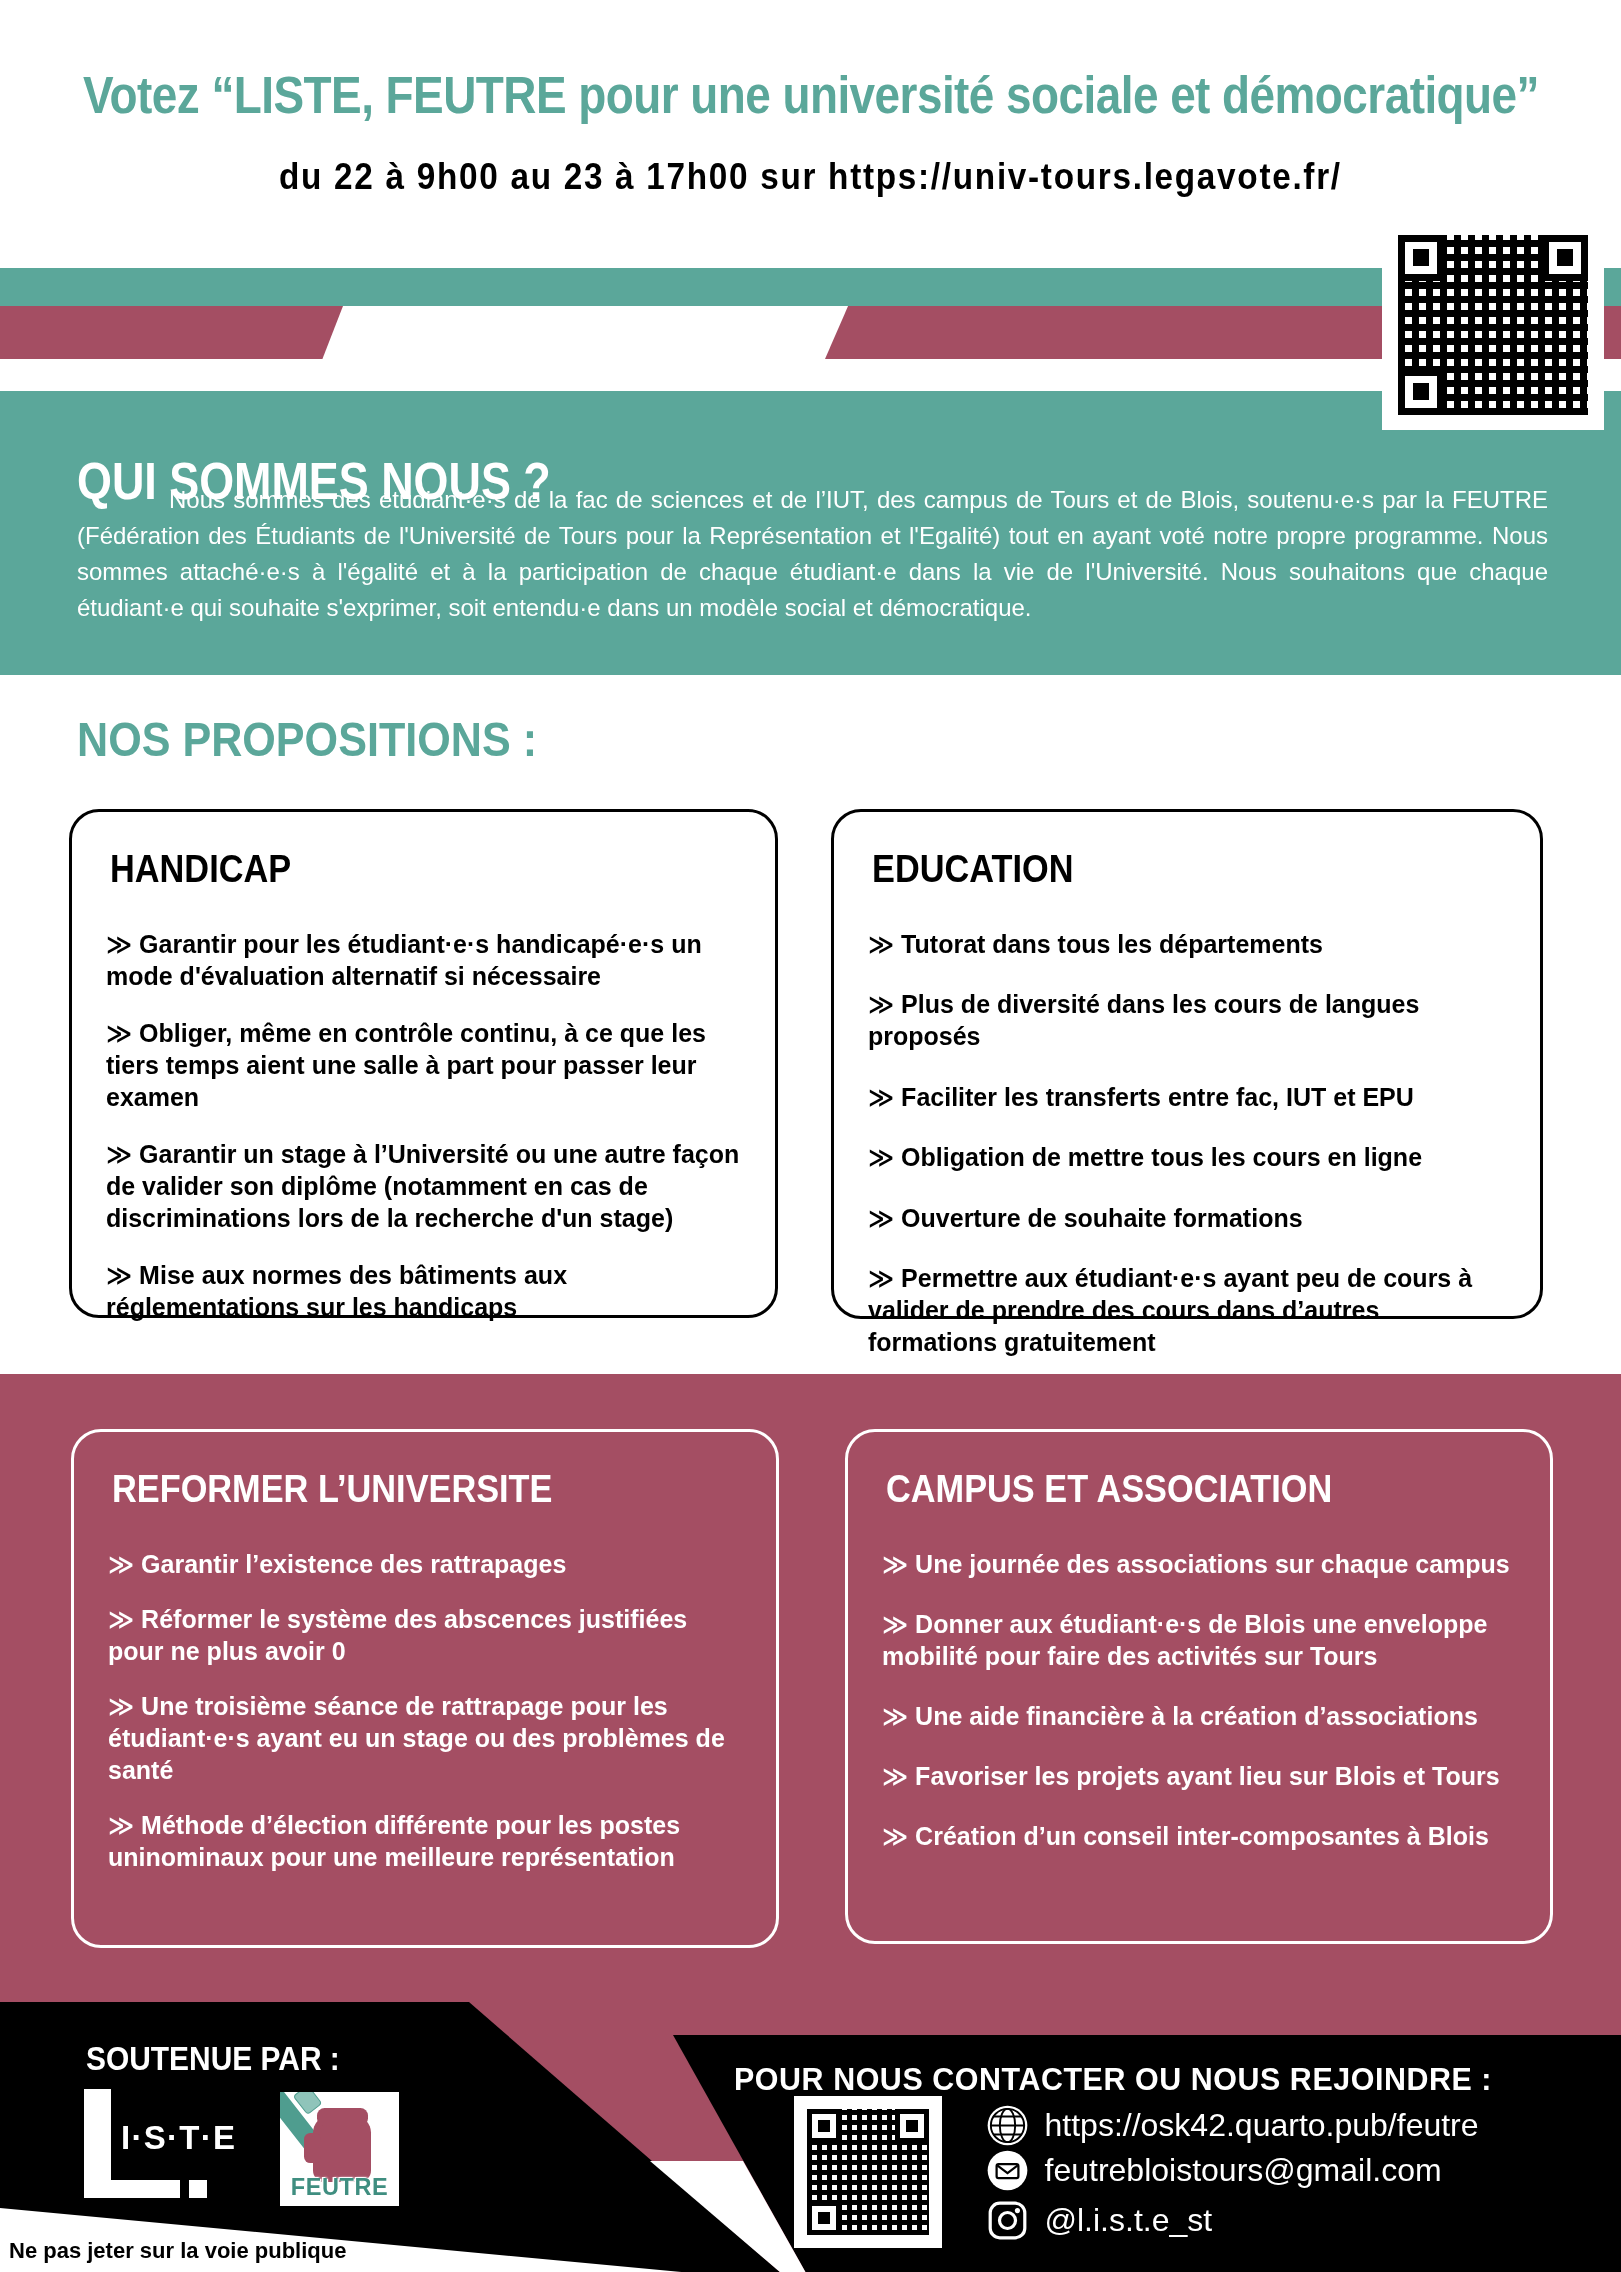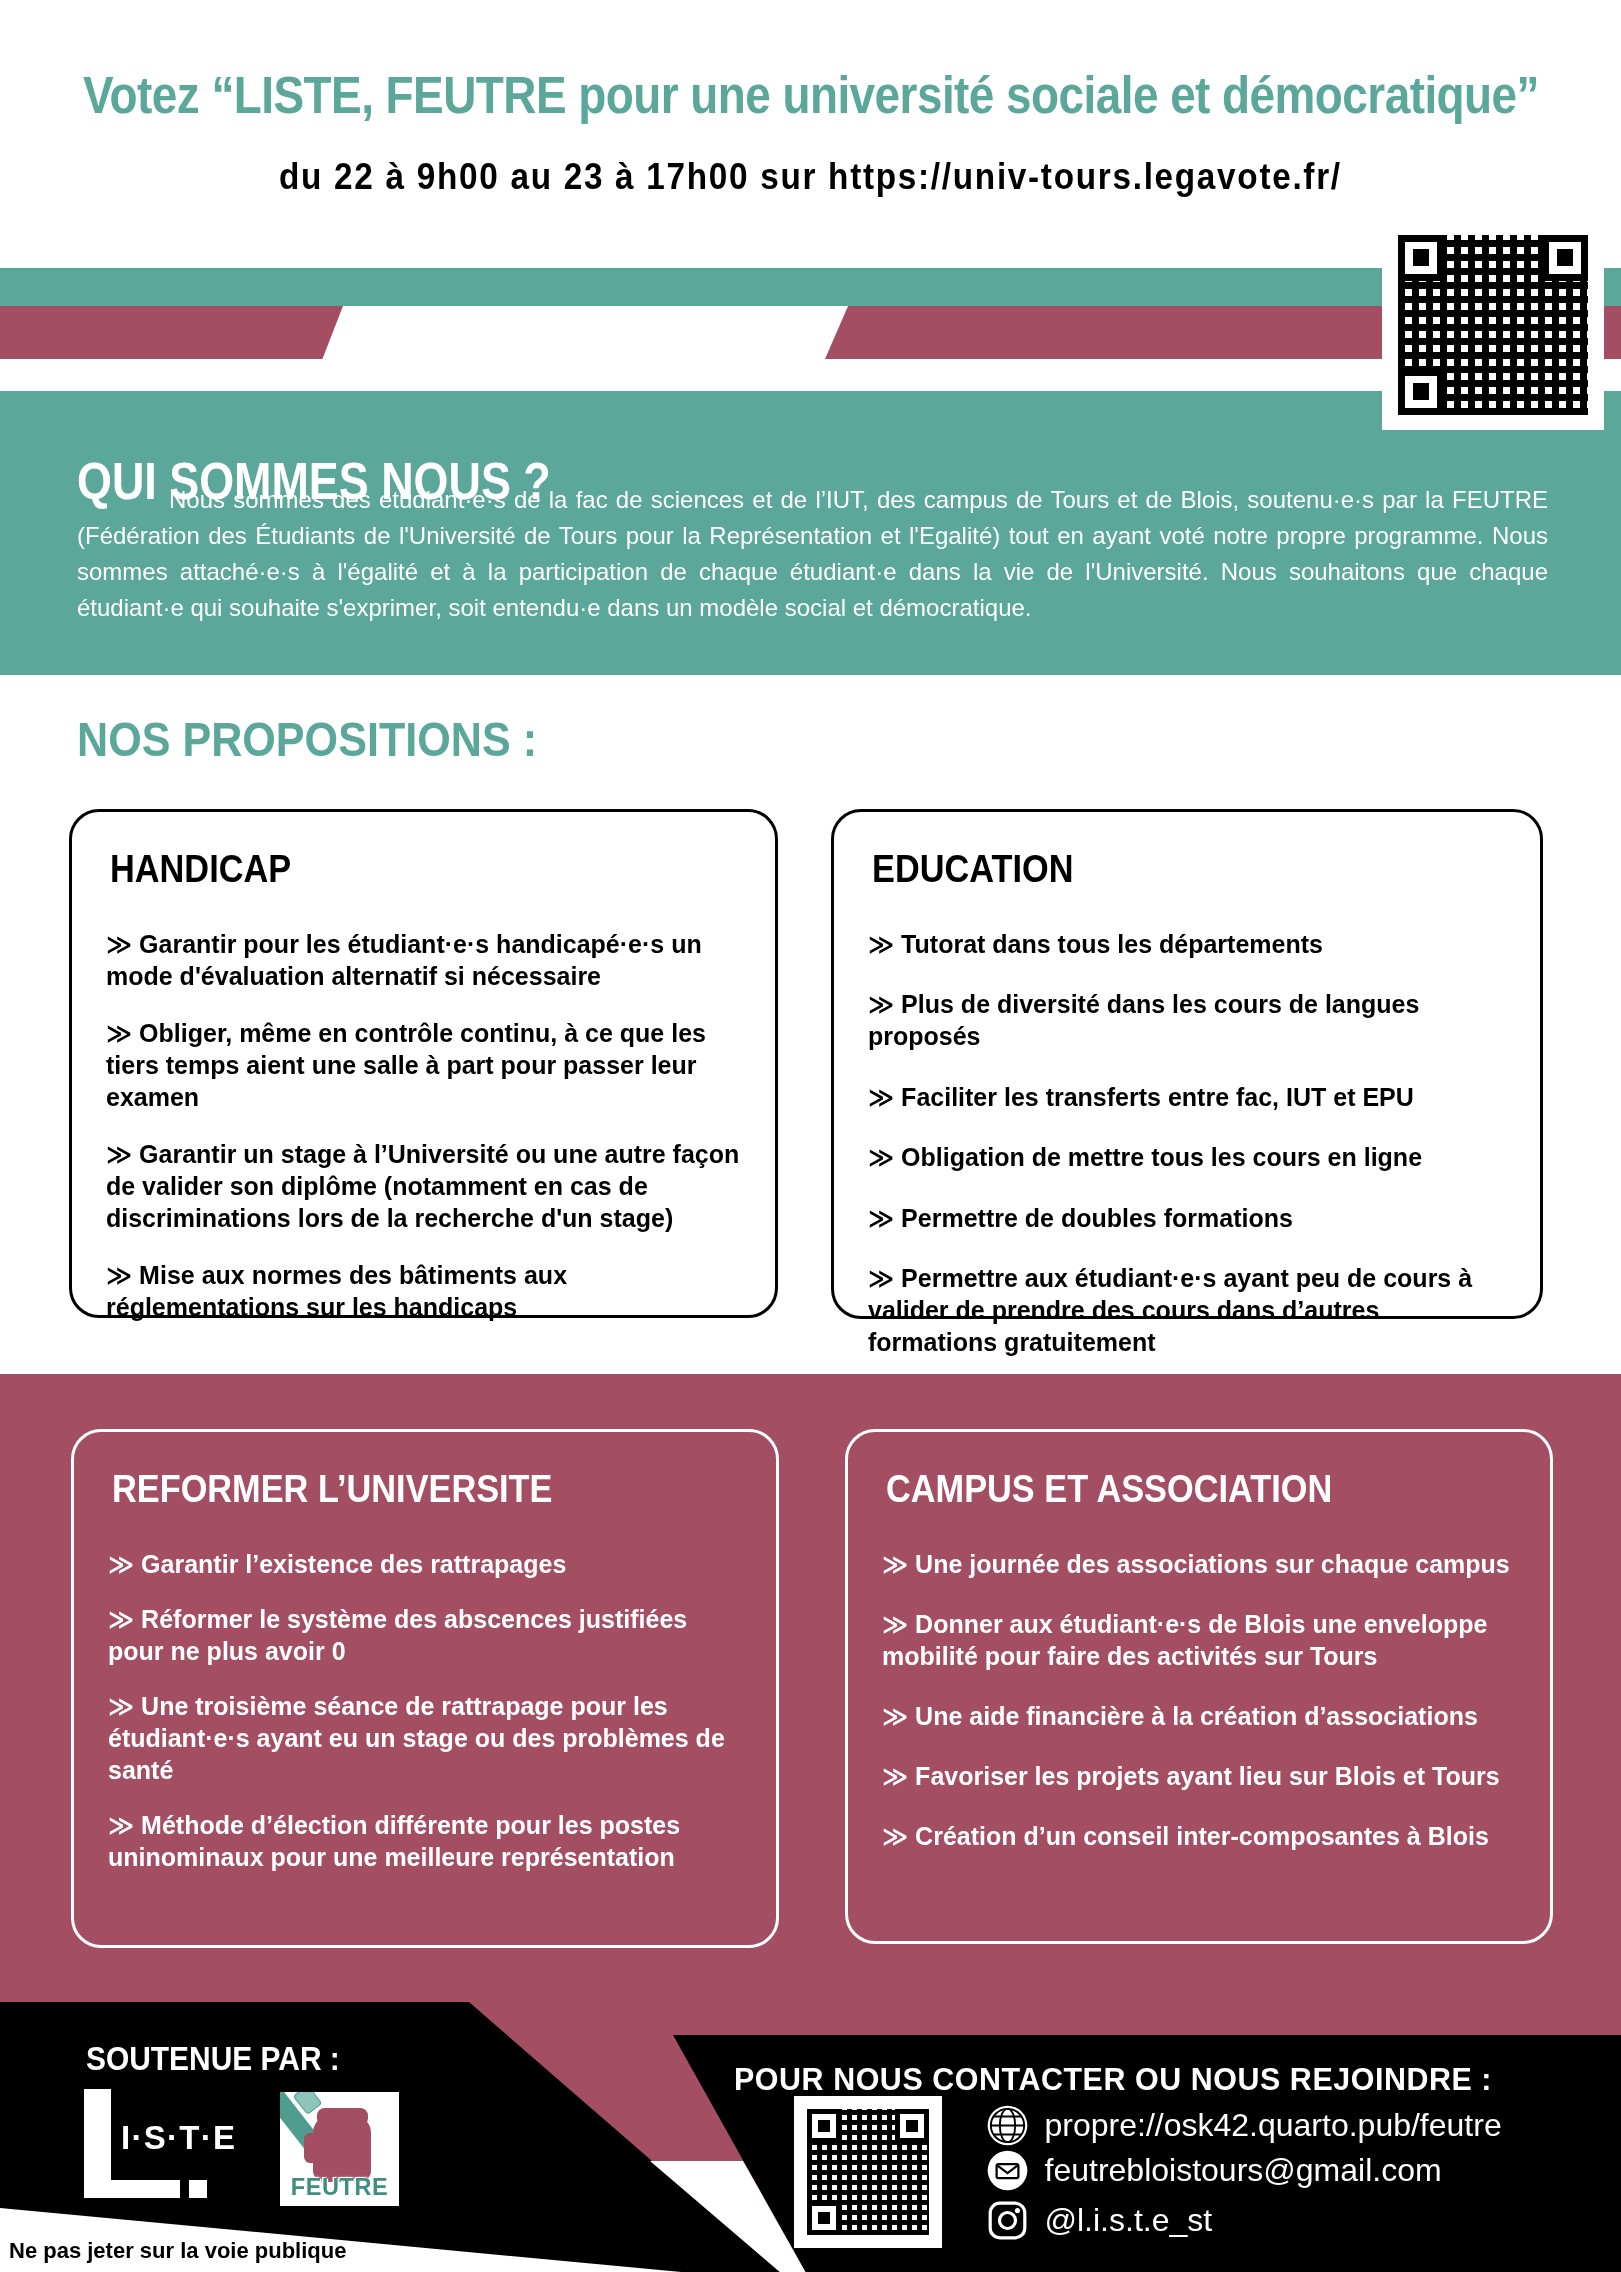--- a/index.html
+++ b/index.html
@@ -159,21 +159,21 @@
     </ul>
   </div>
 
   <div class="abs card light card2">
     <div class="ct"><span class="cond">EDUCATION</span></div>
     <ul>
       <li>≫ Tutorat dans tous les départements</li>
       <li>≫ Plus de diversité dans les cours de langues proposés</li>
       <li>≫ Faciliter les transferts entre fac, IUT et EPU</li>
       <li>≫ Obligation de mettre tous les cours en ligne</li>
-      <li>≫ Permettre de doubles formations</li>
+      <li>≫ Ouverture de souhaite formations</li>
       <li>≫ Permettre aux étudiant·e·s ayant peu de cours à valider de prendre des cours dans d’autres formations gratuitement</li>
     </ul>
   </div>
 
   <div class="abs maroon-sec"></div>
 
   <div class="abs card dark card3">
     <div class="ct"><span class="cond">REFORMER L’UNIVERSITE</span></div>
     <ul>
       <li>≫ Garantir l’existence des rattrapages</li>
@@ -237,21 +237,21 @@
 
   <div class="abs crow r1">
     <svg width="41" height="41" viewBox="0 0 64 64">
       <circle cx="32" cy="32" r="31" fill="#fff"></circle>
       <g stroke="#000" stroke-width="3" fill="none">
         <circle cx="32" cy="32" r="26"></circle>
         <ellipse cx="32" cy="32" rx="12" ry="26"></ellipse>
         <path d="M6 32h52 M10 18h44 M10 46h44"></path>
       </g>
     </svg>
-    <span>propre://osk42.quarto.pub/feutre</span>
+    <span>https://osk42.quarto.pub/feutre</span>
   </div>
 
   <div class="abs crow r2">
     <svg width="41" height="41" viewBox="0 0 64 64">
       <circle cx="32" cy="32" r="31" fill="#fff"></circle>
       <rect x="15" y="22" width="34" height="22" rx="3" fill="none" stroke="#000" stroke-width="3.5"></rect>
       <path d="M16 24 L32 36 L48 24" fill="none" stroke="#000" stroke-width="3.5"></path>
     </svg>
     <span>feutrebloistours@gmail.com</span>
   </div>

